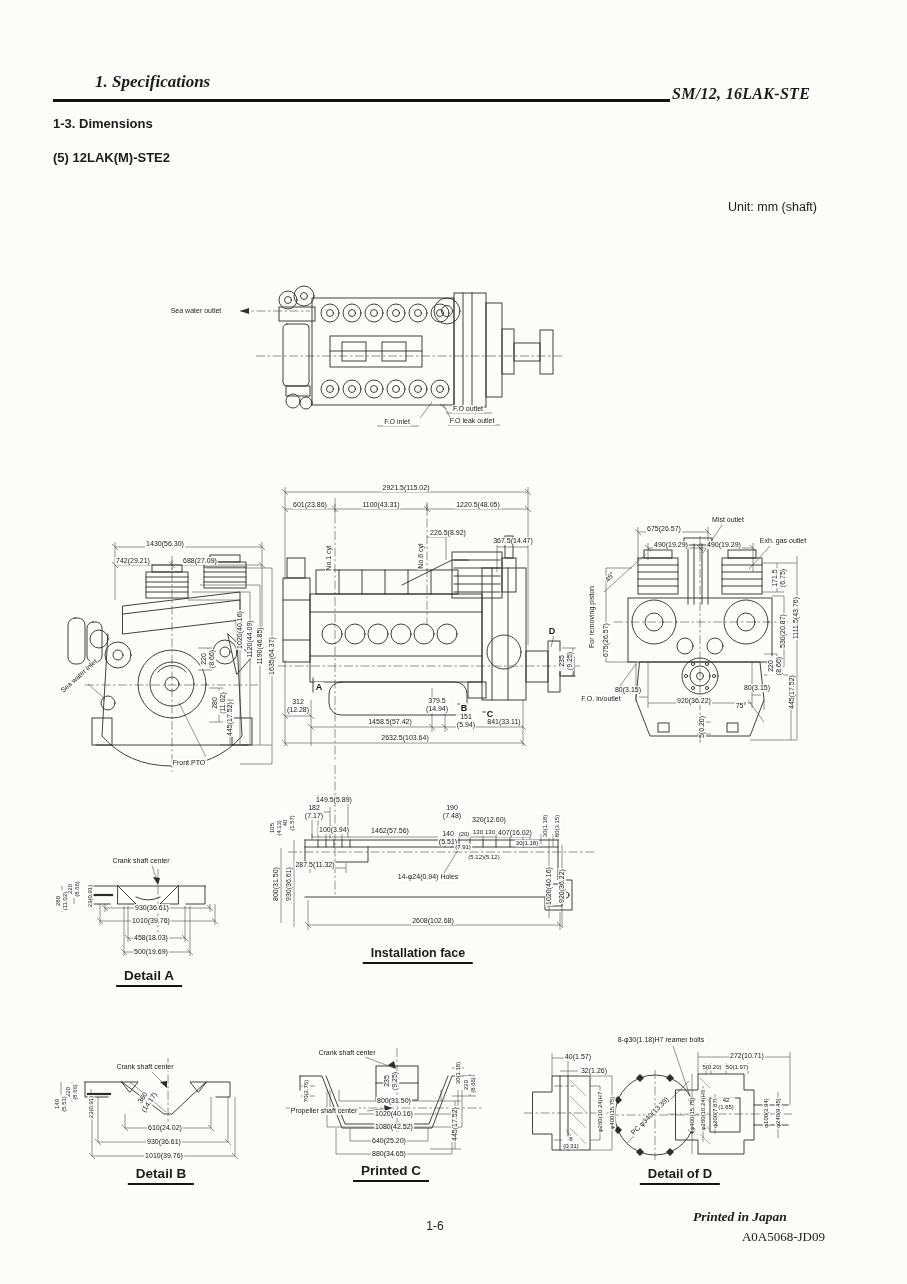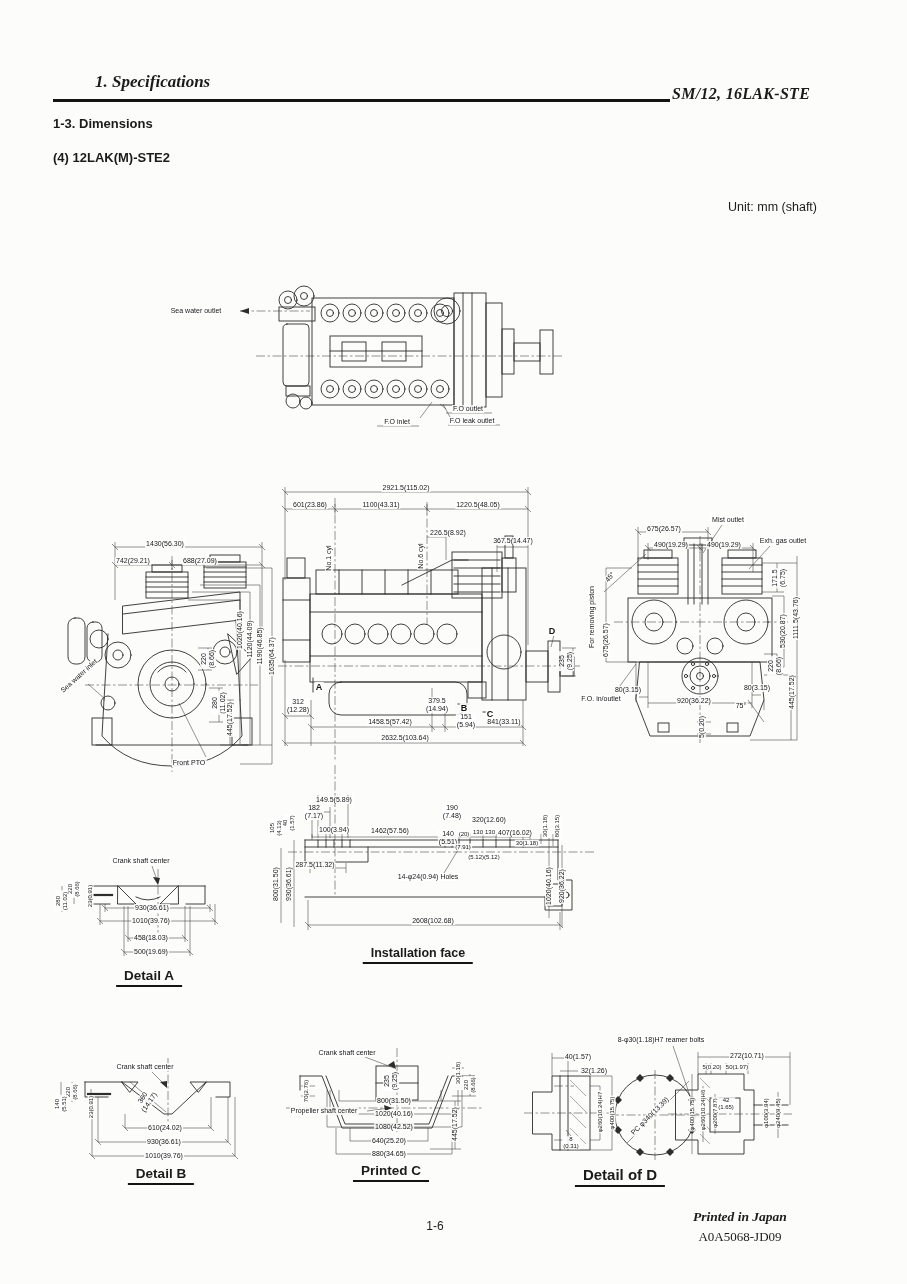--- a/index.html
+++ b/index.html
@@ -19,35 +19,35 @@
   .hdr-right{position:absolute;left:672px;top:85px;width:190px;font:italic bold 16px "Liberation Serif",serif;letter-spacing:.3px;}
   .sec-head{position:absolute;left:53px;top:116px;font-weight:bold;font-size:13px;}
   .sub-head{position:absolute;left:53px;top:150px;font-weight:bold;font-size:13px;}
   .unit-note{position:absolute;left:640px;top:200px;width:177px;text-align:right;font-size:12.5px;}
   .fig-title{position:absolute;transform:translateX(-50%);font-weight:bold;
              border-bottom:2px solid #141414;padding:0 8px 2px;white-space:nowrap;}
   #t-install{left:418px;top:946px;font-size:12.5px;}
   #t-seca{left:149px;top:968px;font-size:13.5px;}
   #t-secb{left:161px;top:1166px;font-size:13.5px;}
   #t-secc{left:391px;top:1163px;font-size:13.5px;}
-  #t-detd{left:620px;top:1166px;font-size:15px;}
+  #t-detd{left:680px;top:1166px;font-size:13px;}
   .pageno{position:absolute;left:410px;top:1219px;width:50px;text-align:center;font-size:12px;}
   .printed{position:absolute;left:655px;top:1209px;width:170px;text-align:center;font:italic bold 13.5px "Liberation Serif",serif;}
-  .doccode{position:absolute;left:655px;top:1229px;width:170px;text-align:center;font:13px "Liberation Serif",serif;}
+  .doccode{position:absolute;left:655px;top:1229px;width:170px;text-align:right;font:13px "Liberation Serif",serif;}
 </style>
 </head>
 <body>
 
 <div class="page">
 
   <div class="hdr-left">1. Specifications</div>
   <div class="hdr-rule"></div>
   <div class="hdr-right">SM/12, 16LAK-STE</div>
   <div class="sec-head">1-3. Dimensions</div>
-  <div class="sub-head">(4) 12LAK(M)-STE2</div>
+  <div class="sub-head">(5) 12LAK(M)-STE2</div>
   <div class="unit-note">Unit: mm (shaft)</div>
 
   <svg class="art" width="907" height="1284" viewBox="0 0 907 1284">
 
     <g>
       <line class="c" x1="256" y1="356" x2="562" y2="356"></line>
       <circle class="s" cx="288" cy="300" r="9"></circle>
         <circle class="s" cx="304" cy="296" r="10"></circle>
       <circle class="s" cx="288" cy="300" r="3.5"></circle>
         <circle class="s" cx="304" cy="296" r="3.5"></circle>

